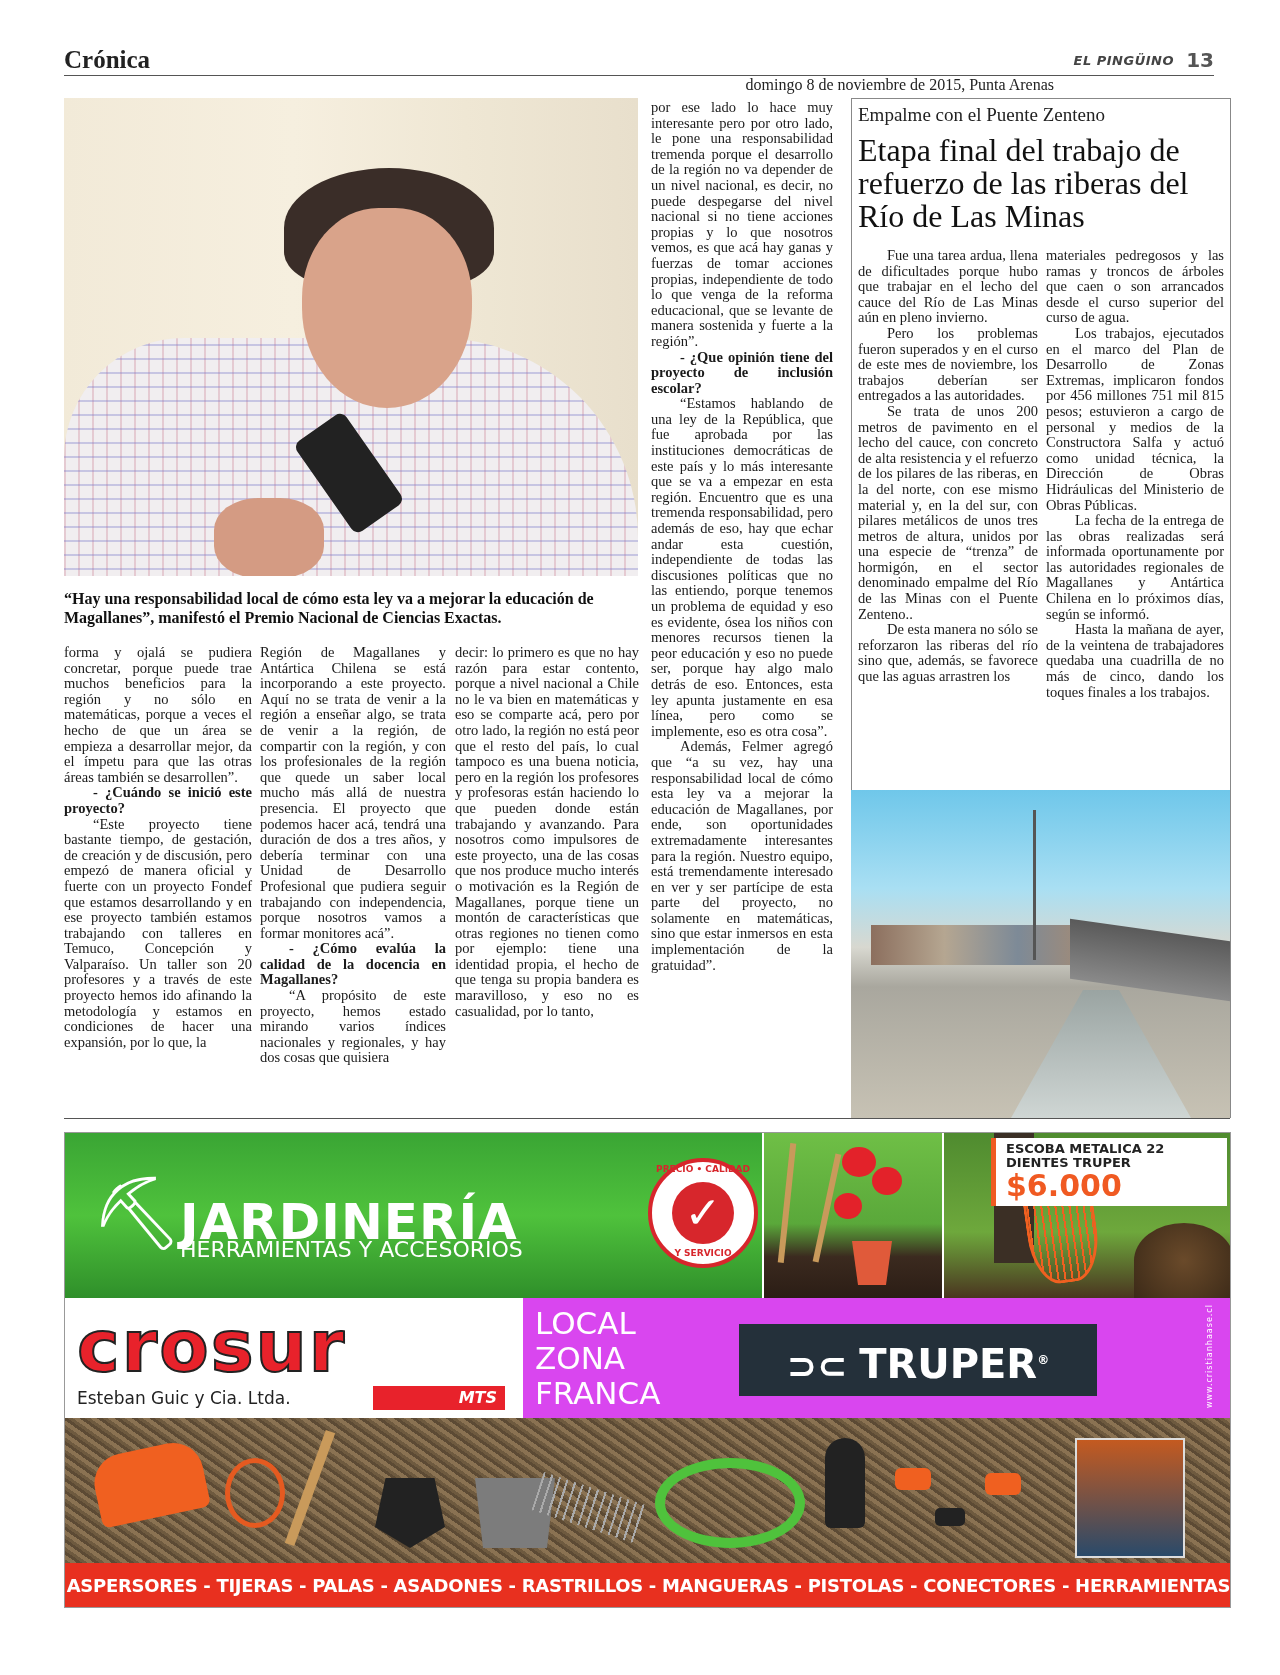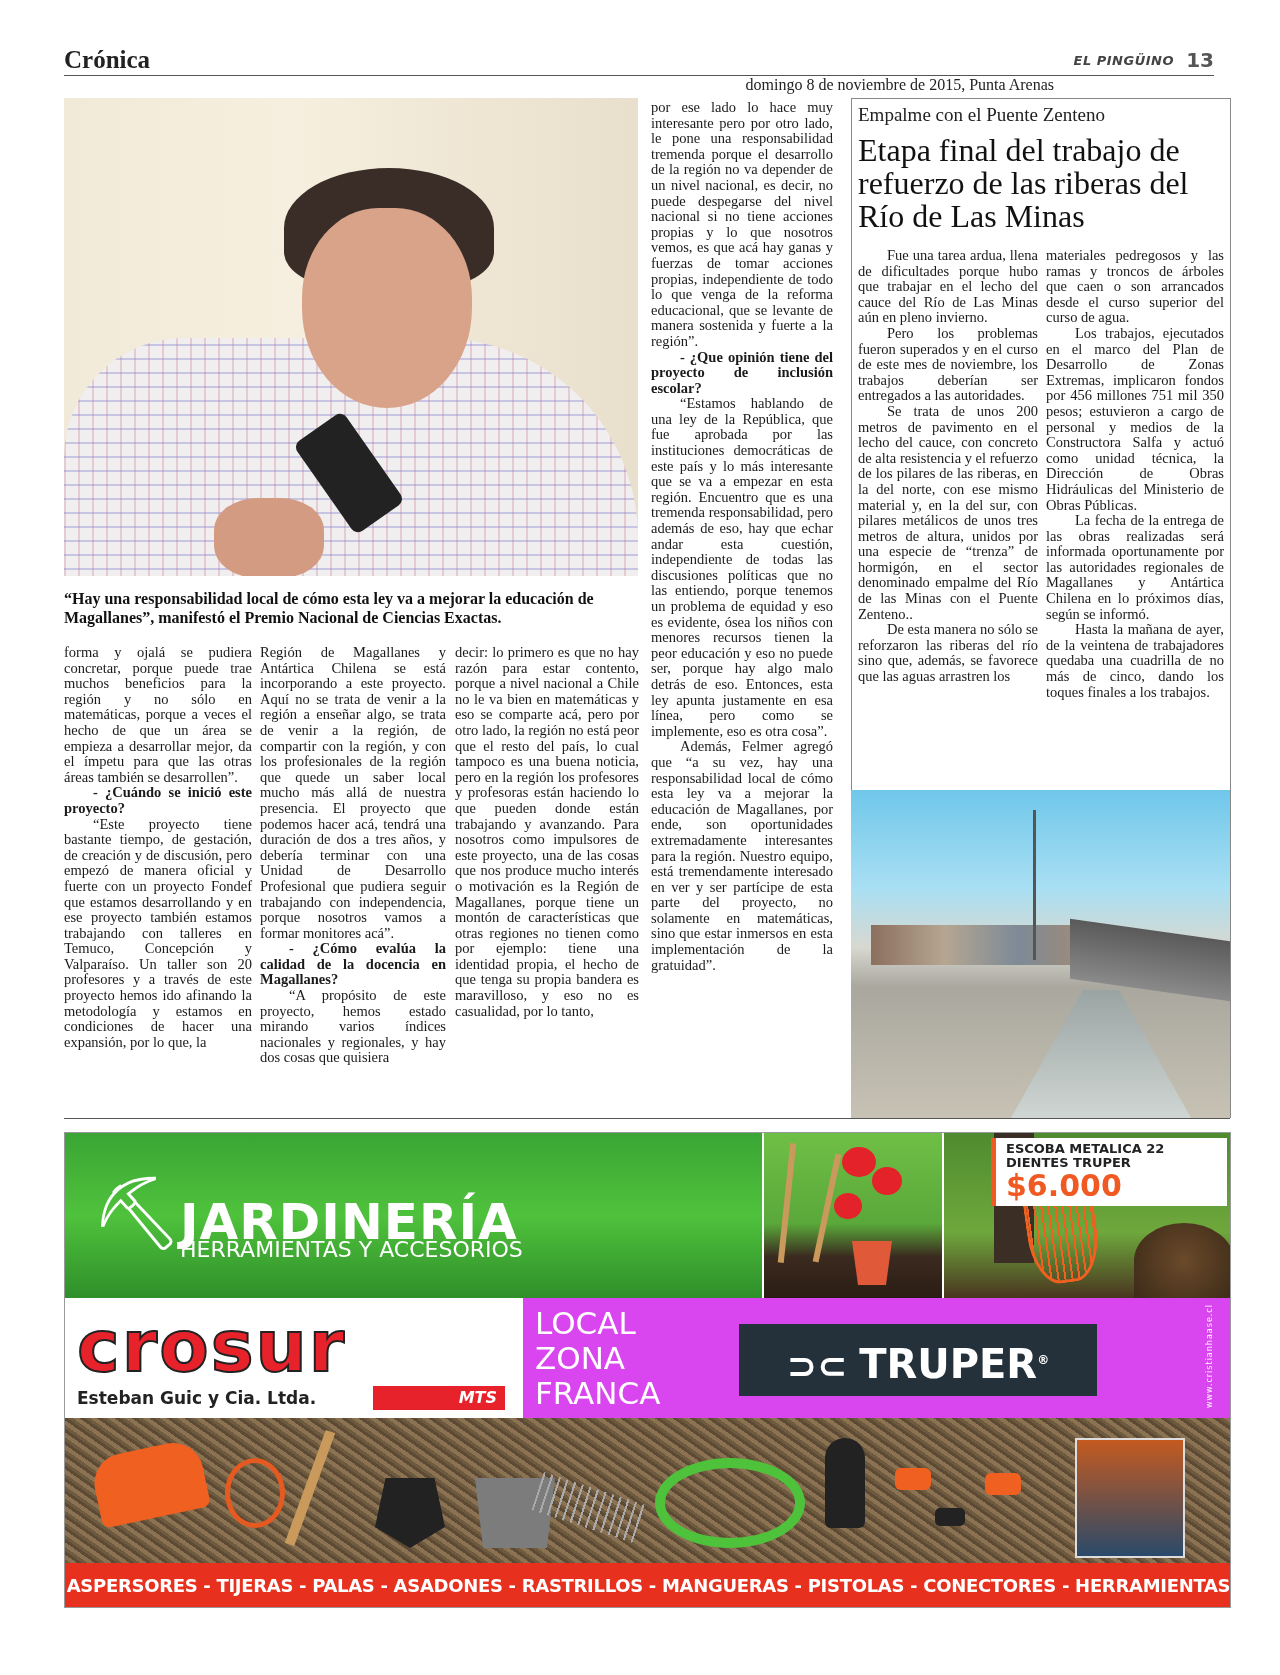--- a/index.html
+++ b/index.html
@@ -68,21 +68,21 @@
   .seal-inner { position: absolute; left: 20px; top: 20px; width: 62px; height: 62px; border-radius: 50%; background: #d7262c; color: #fff; font-size: 44px; line-height: 62px; text-align: center; font-family: "DejaVu Sans", sans-serif; font-weight: bold; }
   .seal-text { position: absolute; left: 0; top: 2px; width: 102px; text-align: center; font-family: "DejaVu Sans", sans-serif; font-size: 9px; font-weight: bold; color: #d7262c; }
   .seal-text.bottom { top: 86px; }
   .rake { position: absolute; left: 960px; top: 20px; width: 70px; height: 130px; border: 3px solid #f06020; border-top: none; border-radius: 0 0 40% 40%; background: repeating-linear-gradient(90deg,#f06020 0 2px,transparent 2px 7px); transform: rotate(-8deg); }
   .price-box { position: absolute; left: 926px; top: 5px; width: 236px; height: 68px; background: #fff; border-left: 5px solid #f05a22; }
   .price-title { position: absolute; left: 10px; top: 4px; font-family: "DejaVu Sans", sans-serif; font-size: 13px; font-weight: bold; line-height: 14px; color: #222; }
   .price-value { position: absolute; left: 10px; top: 32px; font-family: "DejaVu Sans", sans-serif; font-size: 30px; font-weight: bold; line-height: 32px; color: #f05a22; }
 
   .ad-mid { position: absolute; left: 0; top: 165px; width: 1167px; height: 120px; background: #fff; }
   .crosur { position: absolute; left: 12px; top: 10px; font-family: "DejaVu Sans", sans-serif; font-size: 72px; font-weight: bold; color: #e8222b; letter-spacing: 2px; line-height: 76px; -webkit-text-stroke: 2px #222; }
-  .crosur-sub { position: absolute; left: 12px; top: 90px; font-family: "DejaVu Sans", sans-serif; font-size: 17px; font-weight: bold; color: #222; }
+  .crosur-sub { position: absolute; left: 12px; top: 90px; font-family: "DejaVu Sans", sans-serif; font-size: 17px; font-weight: normal; color: #222; }
   .mts { position: absolute; left: 308px; top: 88px; width: 132px; height: 24px; background: #e8222b; color: #fff; font-family: "DejaVu Sans", sans-serif; font-size: 16px; font-weight: bold; font-style: italic; text-align: right; padding-right: 8px; line-height: 24px; }
   .zona { position: absolute; left: 458px; top: 0; width: 709px; height: 120px; background: #d946ef; }
   .zona-text { position: absolute; left: 12px; top: 8px; width: 200px; font-family: "DejaVu Sans", sans-serif; font-size: 31px; color: #fff; line-height: 35px; }
   .truper { position: absolute; left: 216px; top: 26px; width: 358px; height: 72px; background: #24303a; color: #fff; font-family: "DejaVu Sans", sans-serif; font-size: 40px; font-weight: bold; text-align: center; line-height: 72px; }
   .truper-mark { display: inline-block; margin-right: 12px; font-size: 36px; }
   .url-vert { position: absolute; left: 682px; top: 10px; width: 16px; height: 100px; writing-mode: vertical-rl; transform: rotate(180deg); font-family: "DejaVu Sans", sans-serif; font-size: 8px; color: #fff; letter-spacing: 1px; }
 
   .ad-bottom { position: absolute; left: 0; top: 285px; width: 1167px; height: 145px;
     background: repeating-linear-gradient(35deg,#6e5a3f 0 3px,#8a7252 3px 7px,#5c4a34 7px 10px); }
   .tool { position: absolute; }
@@ -132,38 +132,43 @@
 <div class="kicker">Empalme con el Puente Zenteno</div>
 <div class="headline">Etapa final del trabajo de refuerzo de las riberas del Río de Las Minas</div>
 <div class="col c5">
   <p>Fue una tarea ardua, llena de dificultades porque hubo que trabajar en el lecho del cauce del Río de Las Minas aún en pleno invierno.</p>
   <p>Pero los problemas fueron superados y en el curso de este mes de noviembre, los trabajos deberían ser entregados a las autoridades.</p>
   <p>Se trata de unos 200 metros de pavimento en el lecho del cauce, con concreto de alta resistencia y el refuerzo de los pilares de las riberas, en la del norte, con ese mismo material y, en la del sur, con pilares metálicos de unos tres metros de altura, unidos por una especie de “trenza” de hormigón, en el sector denominado empalme del Río de las Minas con el Puente Zenteno..</p>
   <p>De esta manera no sólo se reforzaron las riberas del río sino que, además, se favorece que las aguas arrastren los</p>
 </div>
 <div class="col c6">
   <p class="noindent">materiales pedregosos y las ramas y troncos de árboles que caen o son arrancados desde el curso superior del curso de agua.</p>
-  <p>Los trabajos, ejecutados en el marco del Plan de Desarrollo de Zonas Extremas, implicaron fondos por 456 millones 751 mil 350 pesos; estuvieron a cargo de personal y medios de la Constructora Salfa y actuó como unidad técnica, la Dirección de Obras Hidráulicas del Ministerio de Obras Públicas.</p>
+  <p>Los trabajos, ejecutados en el marco del Plan de Desarrollo de Zonas Extremas, implicaron fondos por 456 millones 751 mil 815 pesos; estuvieron a cargo de personal y medios de la Constructora Salfa y actuó como unidad técnica, la Dirección de Obras Hidráulicas del Ministerio de Obras Públicas.</p>
   <p>La fecha de la entrega de las obras realizadas será informada oportunamente por las autoridades regionales de Magallanes y Antártica Chilena en lo próximos días, según se informó.</p>
   <p>Hasta la mañana de ayer, de la veintena de trabajadores quedaba una cuadrilla de no más de cinco, dando los toques finales a los trabajos.</p>
 </div>
 <div class="river-photo">
   <div class="houses"></div>
   <div class="wall"></div>
   <div class="water"></div>
   <div class="pole"></div>
 </div>
 
 <div class="rule-bottom"></div>
 
 <div class="ad">
   <div class="ad-top">
     <div class="jard-icon">⛏</div>
     <div class="jard-title">JARDINERÍA</div>
     <div class="jard-sub">HERRAMIENTAS Y ACCESORIOS</div>
+    <div class="seal">
+      <div class="seal-text">PRECIO • CALIDAD</div>
+      <div class="seal-inner">✓</div>
+      <div class="seal-text bottom">Y SERVICIO</div>
+    </div>
     <div class="panel2b">
       <div class="flower" style="left:78px;top:14px;width:34px;height:30px;"></div>
       <div class="flower" style="left:108px;top:34px;width:30px;height:28px;"></div>
       <div class="flower" style="left:70px;top:60px;width:28px;height:26px;"></div>
       <div style="position:absolute;left:88px;top:108px;width:40px;height:44px;background:#e05a3a;clip-path:polygon(0 0,100% 0,85% 100%,15% 100%);"></div>
       <div style="position:absolute;left:20px;top:10px;width:6px;height:120px;background:#c99a5b;transform:rotate(6deg);"></div>
       <div style="position:absolute;left:60px;top:20px;width:6px;height:110px;background:#c99a5b;transform:rotate(12deg);"></div>
     </div>
     <div class="panel3">
       <div style="position:absolute;left:50px;top:0;width:40px;height:130px;background:#3b2f25;"></div>

